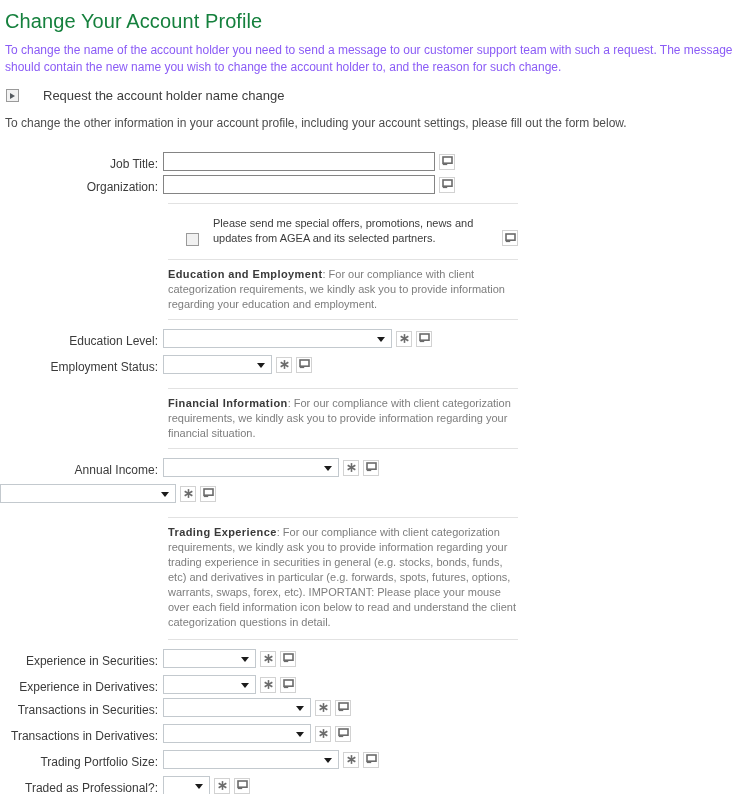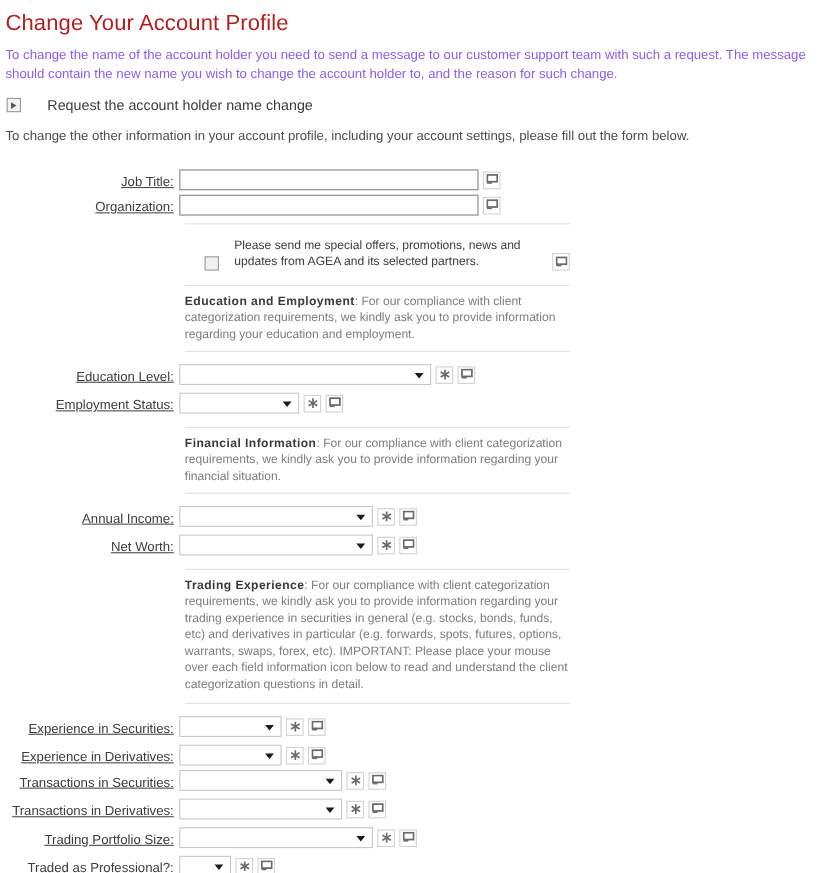--- a/index.html
+++ b/index.html
@@ -18,21 +18,21 @@
   .page {
     position: relative;
     width: 750px;
     padding: 0;
   }
 
   
   .page-title {
     font-size: 20px;
     font-weight: normal;
-    color: #b91c1c;
+    color: #15803d;
     margin: 0;
     padding: 9px 0 0 5px;
     letter-spacing: 0.1px;
     line-height: 24px;
   }
   .intro {
     margin: 9px 0 0 0;
     padding: 0 6px 0 5px;
     font-size: 12px;
     line-height: 17px;
@@ -73,23 +73,22 @@
     line-height: 17px;
     color: #4d4d4d;
   }
 
   
   .form {
     margin-top: 18px;
   }
   .row {
     display: flex;
-    align-items: flex-end;
+    align-items: center;
     min-height: 23px;
-    text-decoration: underline;
   }
   .label-col {
     width: 163px;
     flex: none;
     text-align: right;
     padding-right: 5px;
     box-sizing: border-box;
     font-size: 12px;
     color: #3b3b3b;
     line-height: 16px;
@@ -330,21 +329,20 @@
         <span class="iconbox">
           <svg width="11" height="11" viewBox="0 0 11 11">
               <rect x="1" y="1" width="9" height="6.2" fill="none" stroke="#6b6b6b" stroke-width="1.6"></rect>
               <rect x="0.8" y="7.6" width="4.4" height="1.5" fill="#6b6b6b"></rect>
             </svg>
         </span>
       </div>
     </div>
 
     <div class="row" style="margin-top:3px">
-      <div class="label-col">Net Worth:</div>
       <div class="field-col">
         <span class="sel" style="width:176px"></span>
         <span class="iconbox">
           <svg width="11" height="11" viewBox="0 0 12 12">
               <g stroke="#6b6b6b" stroke-width="1.7" stroke-linecap="butt">
                 <line x1="6" y1="1.2" x2="6" y2="10.8"></line>
                 <line x1="1.8" y1="3.5" x2="10.2" y2="8.5"></line>
                 <line x1="10.2" y1="3.5" x2="1.8" y2="8.5"></line>
               </g>
             </svg>

